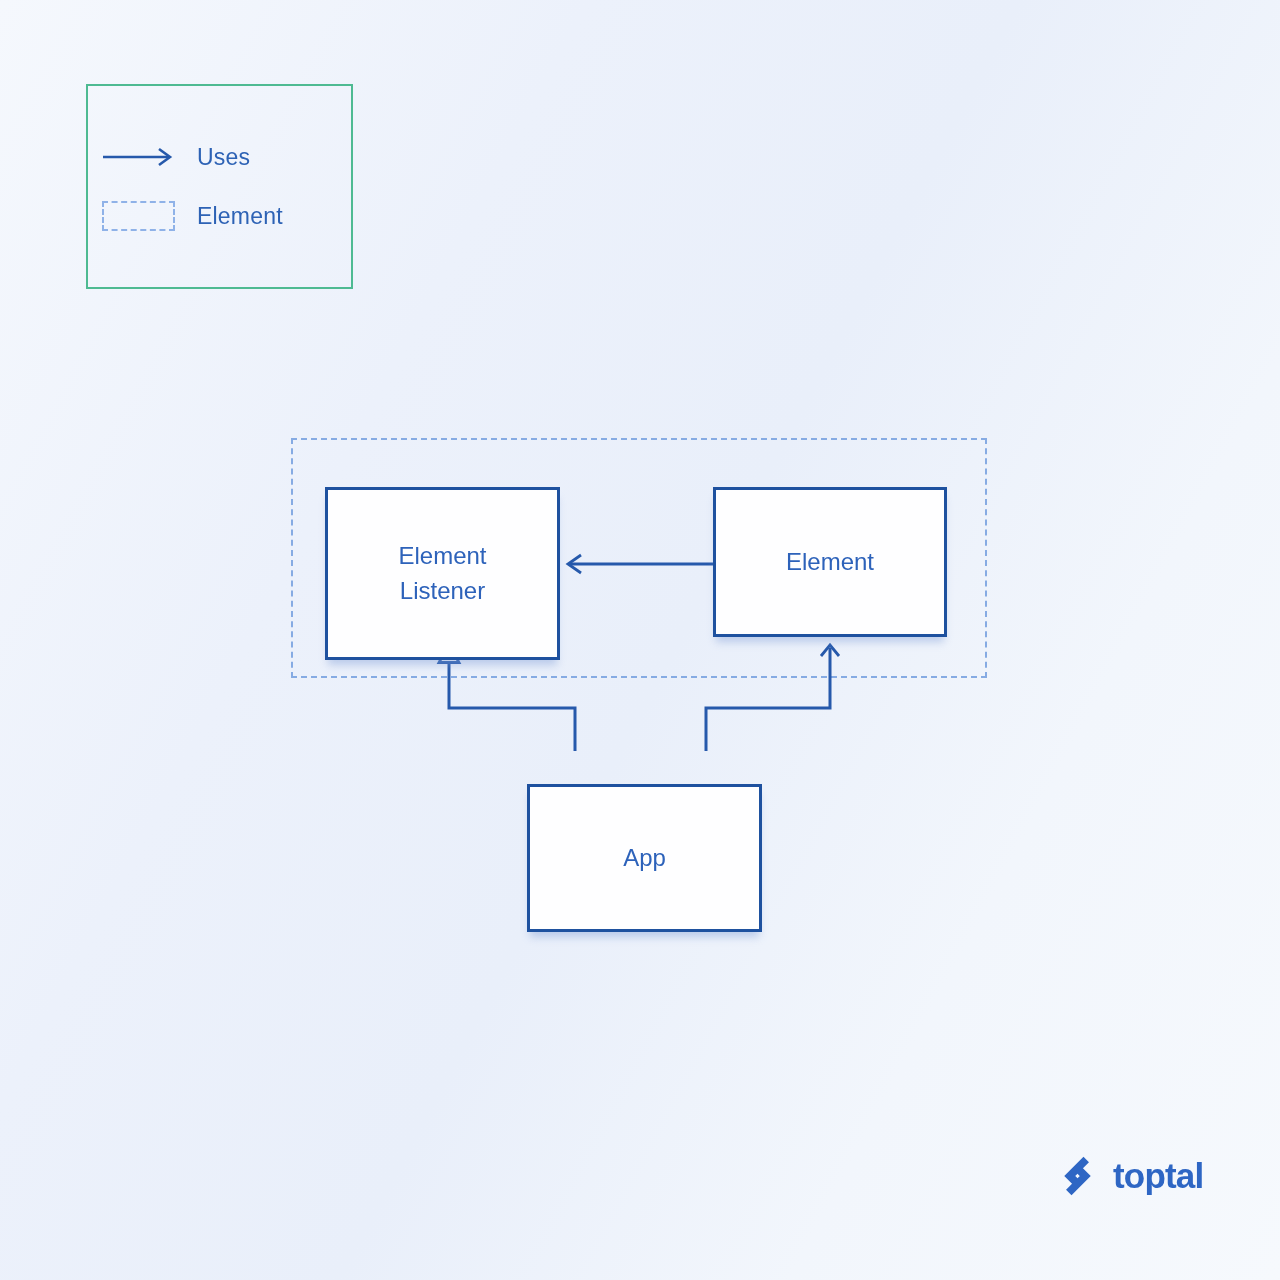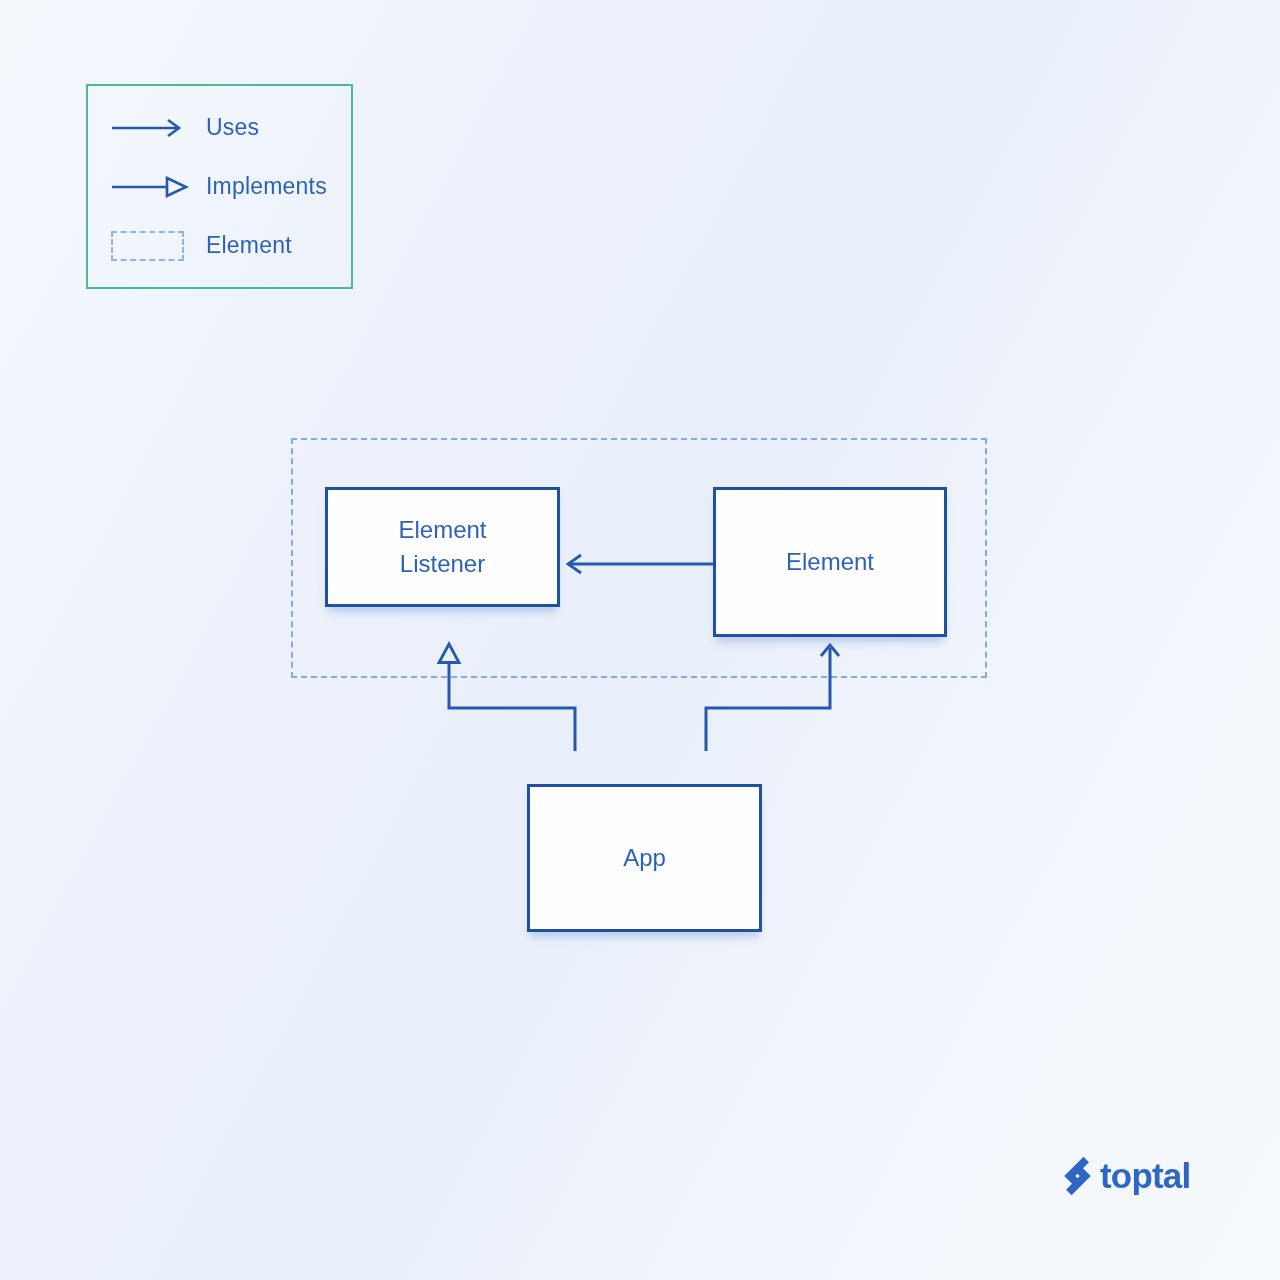--- a/index.html
+++ b/index.html
@@ -12,21 +12,21 @@
   }
 
   
   .legend {
     position: absolute; left: 86px; top: 84px;
     width: 267px; height: 205px;
     border: 2px solid #4eba92;
     box-sizing: border-box;
     display: flex; flex-direction: column;
     justify-content: center;
-    padding: 6px 0 6px 23px;
+    padding: 6px 0 6px 14px;
     gap: 25px;
   }
   .legend-row { display: flex; align-items: center; height: 34px; }
   .legend-symbol { width: 95px; flex: 0 0 95px; display: flex; align-items: center; }
   .legend-label {
     color: #2d62b5; font-size: 23px; letter-spacing: 0.2px;
   }
   .legend-dashed-box {
     width: 73px; height: 30px;
     border: 2px dashed #8fb2e8;
@@ -44,36 +44,36 @@
   .node {
     position: absolute;
     background: #fefeff;
     border: 3px solid #1e519f;
     box-sizing: border-box;
     display: flex; align-items: center; justify-content: center;
     text-align: center;
     color: #2d62ba; font-size: 24px; line-height: 1.42;
     box-shadow: 0 8px 8px -3px rgba(128, 158, 216, 0.45);
   }
-  .node-element-listener { left: 325px; top: 487px; width: 235px; height: 120px; }
+  .node-element-listener { left: 325px; top: 487px; width: 235px; height: 173px; }
   .node-element          { left: 713px; top: 487px; width: 234px; height: 150px; }
   .node-app              { left: 527px; top: 784px; width: 235px; height: 148px; }
   .node-label { padding: 0 30px; }
 
   .edges-svg {
     position: absolute; left: 0; top: 0;
     width: 1280px; height: 1280px;
     pointer-events: none;
   }
 
   
   .brand {
     position: absolute; left: 1062px; top: 1154px;
     height: 44px;
-    display: flex; align-items: center; gap: 7px;
+    display: flex; align-items: center; gap: 20px;
   }
   .brand-text {
     color: #2e66c4; font-size: 35px; font-weight: 600;
     letter-spacing: -0.8px;
   }
 </style>
 </head>
 <body>
 
 <div class="legend">
@@ -81,29 +81,20 @@
   <div class="legend-row">
     <span class="legend-symbol">
       <svg width="80" height="22" viewBox="0 0 80 22">
         <line x1="1" y1="11" x2="67" y2="11" stroke="#2659ab" stroke-width="2.6"></line>
         <path d="M57 3 L68 11 L57 19" fill="none" stroke="#2659ab" stroke-width="2.6" stroke-linejoin="miter"></path>
       </svg>
     </span>
     <span class="legend-label">Uses</span>
   </div>
 
-  <div class="legend-row">
-    <span class="legend-symbol">
-      <svg width="80" height="24" viewBox="0 0 80 24">
-        <line x1="1" y1="12" x2="56" y2="12" stroke="#2659ab" stroke-width="2.6"></line>
-        <path d="M56 3 L75 12 L56 21 Z" fill="none" stroke="#2659ab" stroke-width="2.6" stroke-linejoin="miter"></path>
-      </svg>
-    </span>
-    <span class="legend-label">Implements</span>
-  </div>
 
   <div class="legend-row">
     <span class="legend-symbol">
       <span class="legend-dashed-box"></span>
     </span>
     <span class="legend-label">Element</span>
   </div>
 
 </div>
 

